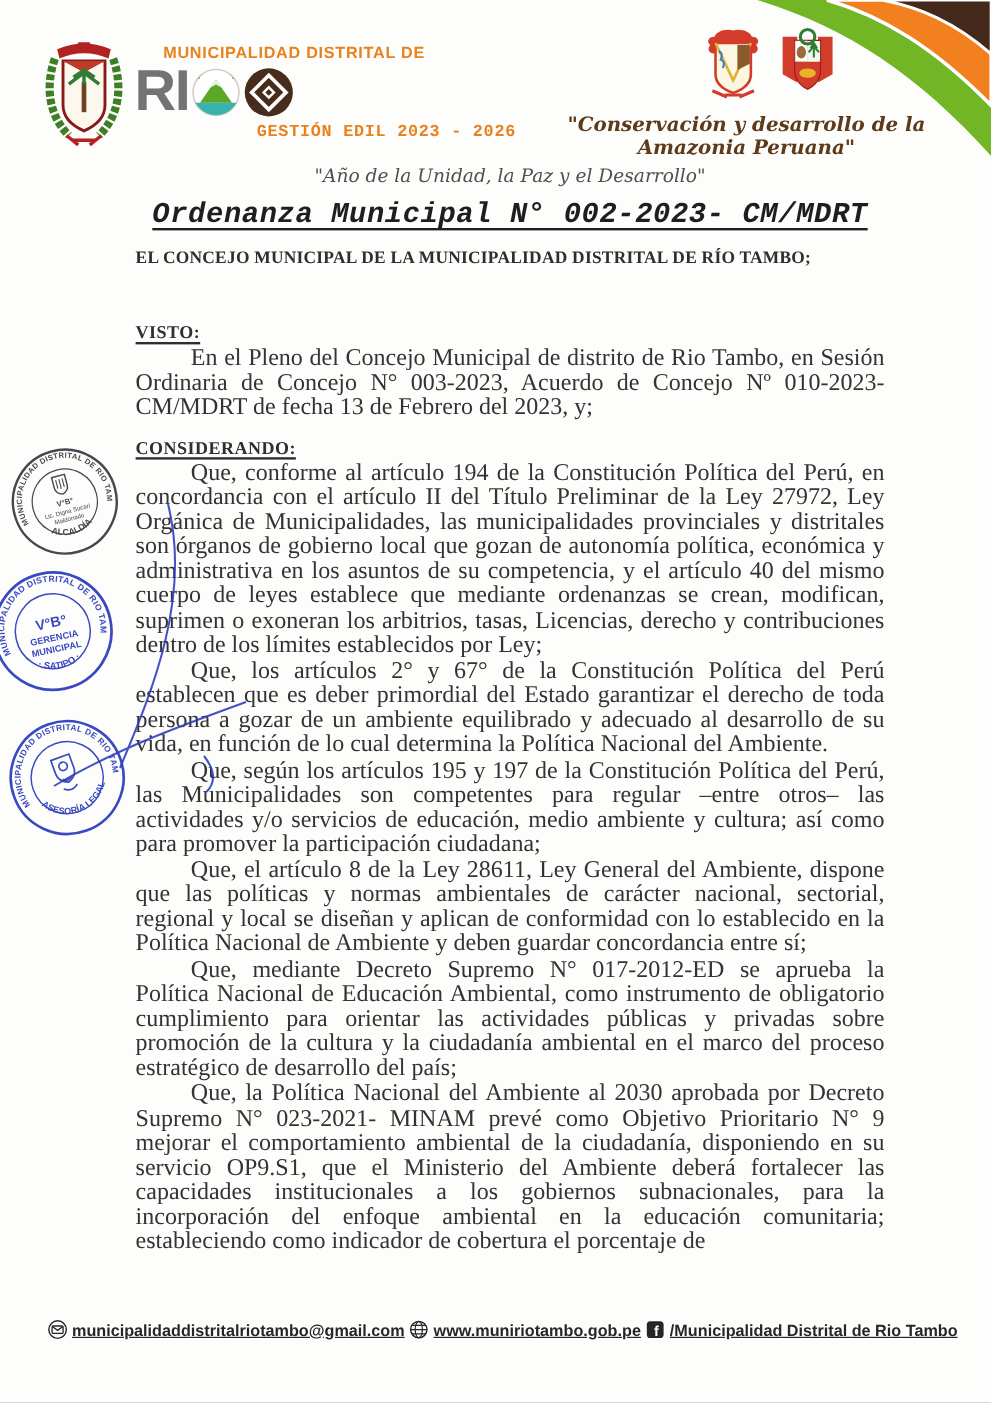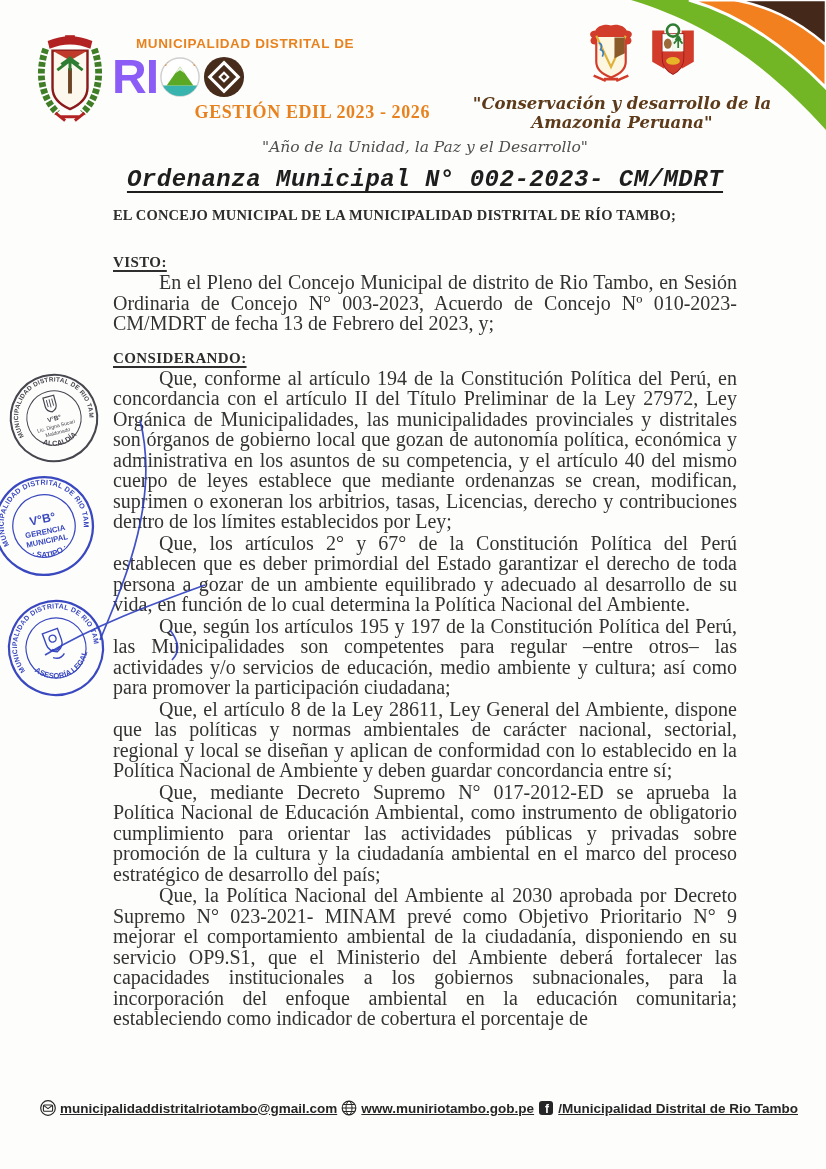--- a/index.html
+++ b/index.html
@@ -10,41 +10,41 @@
     font-family:"Liberation Serif","DejaVu Serif",serif; color:#2e2e2e;
   }
   
   .corner-stripes { position:absolute; top:0; right:0; width:205px; height:132px; }
   
   .coat-left { position:absolute; left:36px; top:26px; width:68px; height:100px; }
   .logo-block { position:absolute; left:112px; top:36px; width:330px; }
   .org-line { font-family:"Liberation Sans","DejaVu Sans",sans-serif; font-weight:bold;
     color:#e8821e; font-size:13.5px; letter-spacing:.6px; margin-left:24px; }
   .brand-row { display:flex; align-items:center; margin-top:2px; font-family:"Liberation Sans","DejaVu Sans",sans-serif; font-weight:bold; font-size:48px; letter-spacing:-1px; line-height:1; }
-  .brand-ri { color:#8b5cf6;text-align:right; }
+  .brand-ri { color:#737373;text-align:right; }
   .brand-tamb { color:#472c1b; }
   .brand-o { width:42px; height:42px; margin:0 1px; }
-  .gestion { font-family:Liberation Serif, serif; font-weight:bold;
-    color:#e8821e; font-size:18px; letter-spacing:.6px; text-align:right; width:318px; margin-top:1px; }
+  .gestion { font-family:Liberation Mono, monospace; font-weight:bold;
+    color:#e8821e; font-size:14px; letter-spacing:.6px; text-align:right; width:318px; margin-top:1px; }
   .shields { position:absolute; left:585px; top:22px; display:flex; gap:10px; }
   .shield-svg { width:52px; height:64px; }
   .motto { position:absolute; right:8px; top:94px; width:392px; text-align:center;
     font-style:italic; font-weight:bold; font-size:16.5px; color:#5d3a1a;
     font-family:"DejaVu Serif","Liberation Serif",serif; }
   
   .doc-body { position:absolute; left:113px; top:138px; width:624px; }
   .year-slogan { text-align:center; font-style:italic; font-size:15.5px; color:#4f4f4f;
     font-family:"DejaVu Serif","Liberation Serif",serif; }
   .doc-title { text-align:center; margin-top:10px; font-style:italic; font-weight:bold;
     font-size:24px; letter-spacing:.5px; color:#1e1e1e;
     font-family:Liberation Mono, monospace;
     text-decoration:underline; text-underline-offset:5px; text-decoration-thickness:1.5px; }
   .dateline { text-align:right; margin-top:12px; font-size:14.5px; padding-right:2px; }
   .addressee { margin-top:14px; font-weight:bold; font-size:14.5px; letter-spacing:.2px; }
-  .section-heading { margin-top:30px; font-weight:bold; font-size:15px; letter-spacing:.4px;
+  .section-heading { margin-top:46px; font-weight:bold; font-size:15px; letter-spacing:.4px;
     text-decoration:underline; text-underline-offset:3px; text-decoration-thickness:1.5px; }
   .section-heading.considerando { margin-top:16px; }
   .para { margin-top:1px; font-size:20px; line-height:20.5px; text-align:justify;
     text-indent:46px; color:#333; }
   
   .stamp { position:absolute; }
   .stamp svg { width:100%; height:100%; }
   .stamp1 { left:8px;  top:372px; width:92px;  height:92px;  transform:rotate(-15deg); }
   .stamp2 { left:-8px; top:474px; width:104px; height:104px; transform:rotate(-12deg); }
   .stamp3 { left:6px;  top:598px; width:100px; height:100px; transform:rotate(-20deg); }

